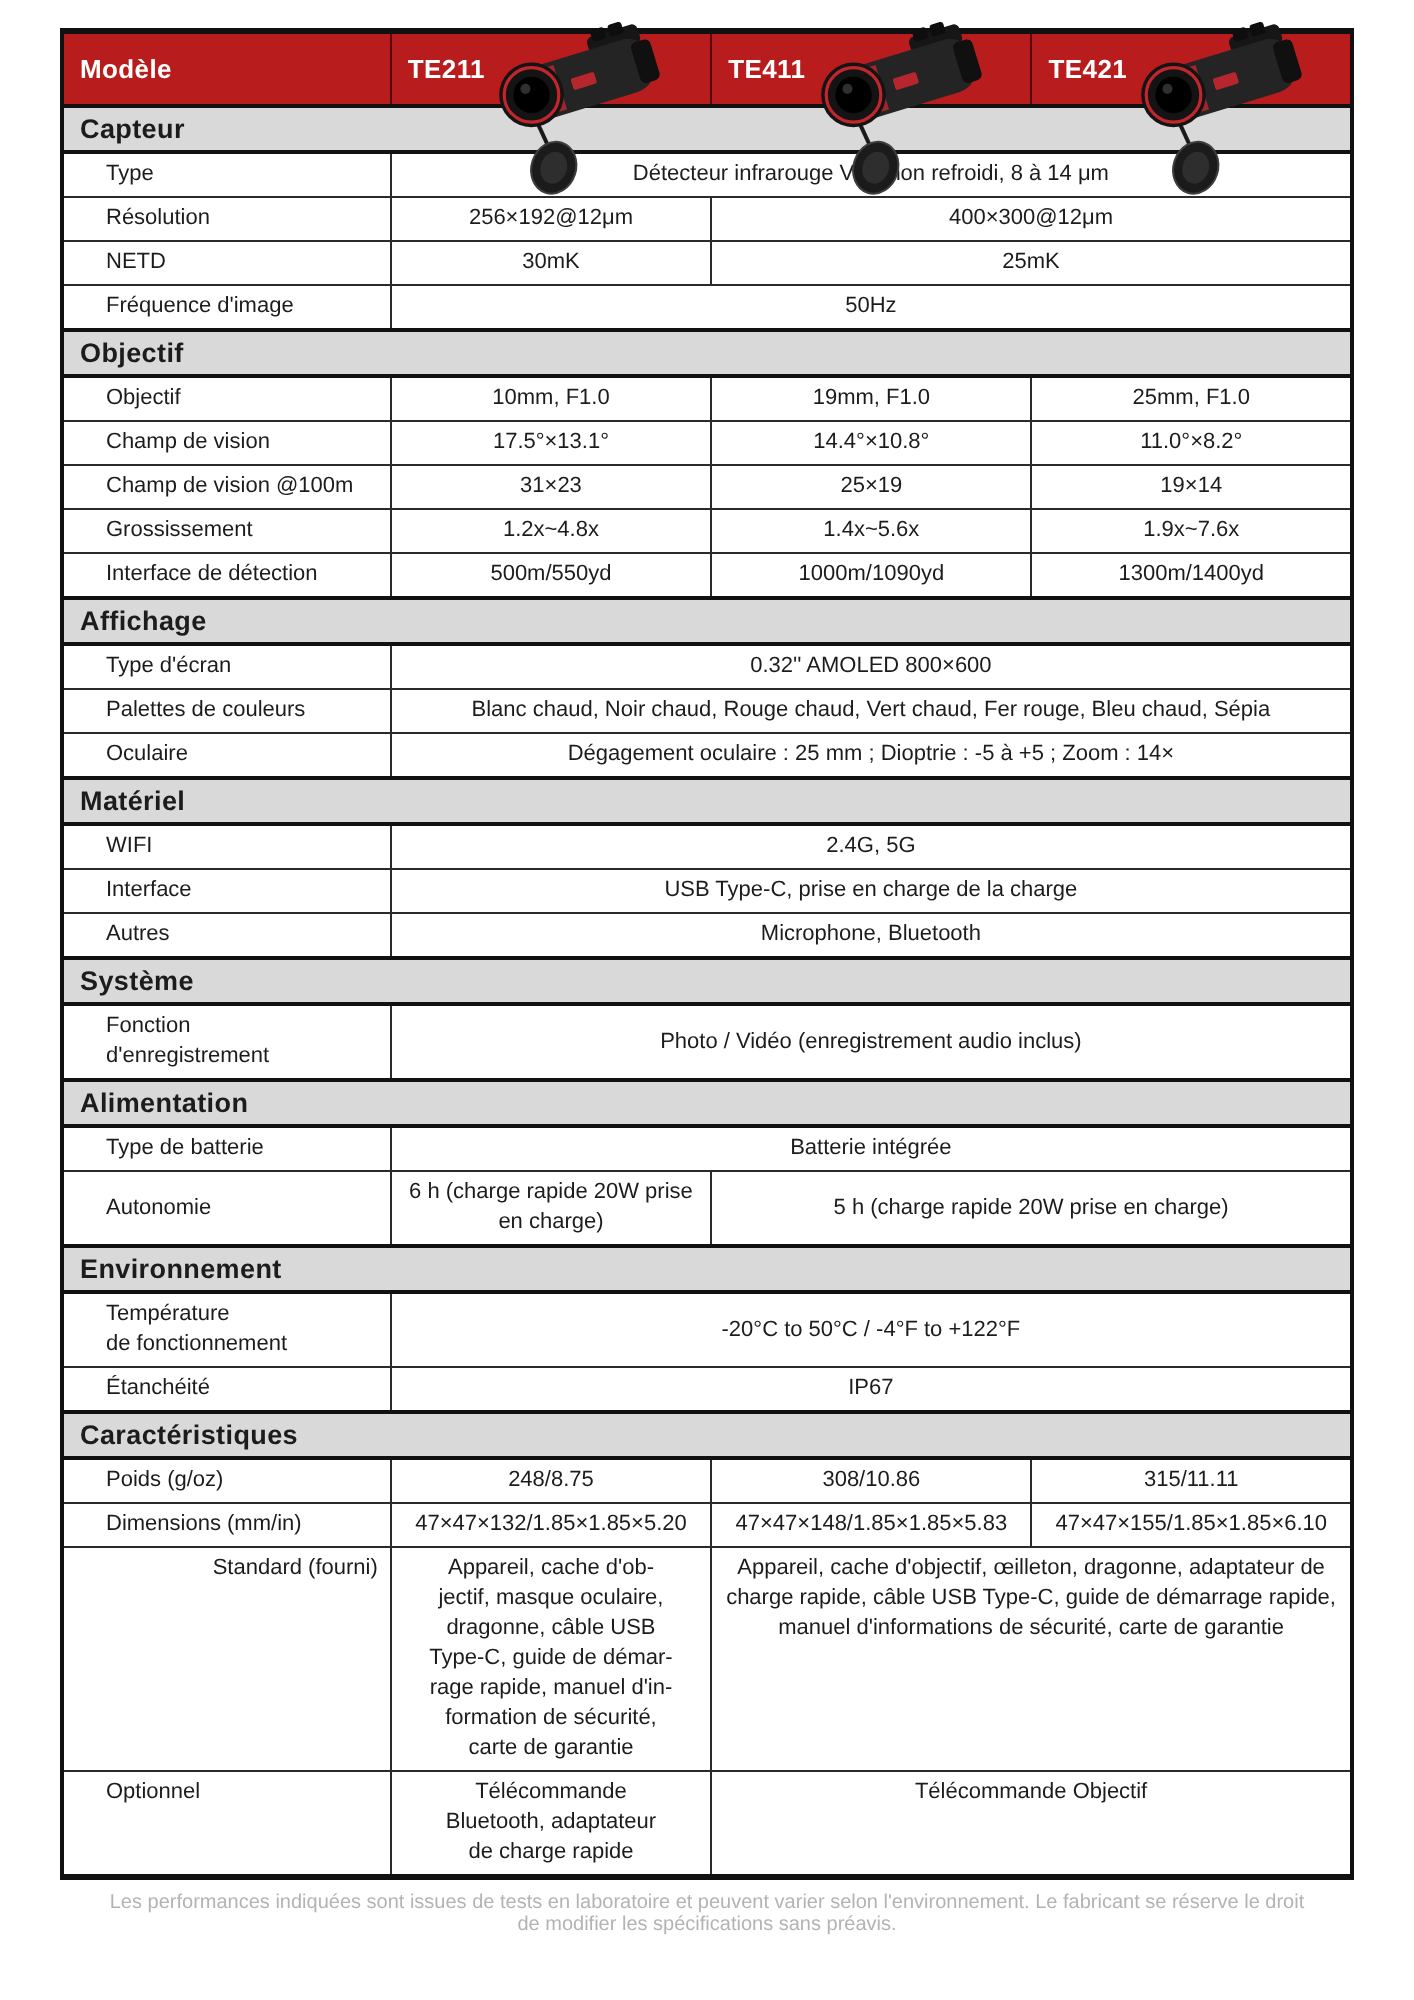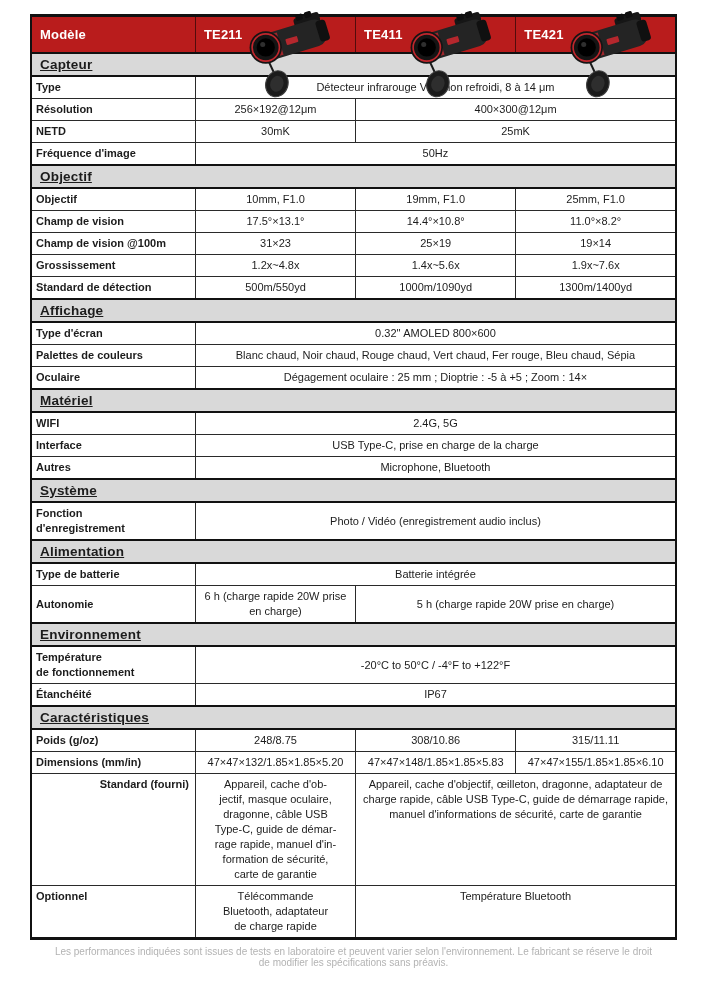--- a/index.html
+++ b/index.html
@@ -44,26 +44,25 @@
   }
   
   tr.section td{
     background:#d9d9d9;
     font-size:13.5px;
     font-weight:600;
     padding:3px 8px;
     border-top:2px solid #111;
     border-bottom:2px solid #111;
     letter-spacing:.2px;
-    text-decoration:underline;
   }
   td.rowlabel{
-    font-weight:bold;
+    font-weight:normal;
     text-align:left;
-    padding-left:4px;
+    padding-left:21px;
   }
   td.val{text-align:center;}
   .prewrap{white-space:pre-line;}
   
   .device{
     position:absolute;
     top:-11px;
     width:102px;height:96px;
     z-index:5;
     pointer-events:none;
@@ -199,21 +198,21 @@
       <td class="val">25×19</td>
       <td class="val">19×14</td>
     </tr>
     <tr>
       <td class="rowlabel">Grossissement</td>
       <td class="val">1.2x~4.8x</td>
       <td class="val">1.4x~5.6x</td>
       <td class="val">1.9x~7.6x</td>
     </tr>
     <tr>
-      <td class="rowlabel">Standard de détection</td>
+      <td class="rowlabel">Interface de détection</td>
       <td class="val">500m/550yd</td>
       <td class="val">1000m/1090yd</td>
       <td class="val">1300m/1400yd</td>
     </tr>
 
     <tr class="section">
       <td colspan="4">Affichage</td>
     </tr>
     <tr>
       <td class="rowlabel">Type d'écran</td>
@@ -303,19 +302,19 @@
 rage rapide, manuel d'in-
 formation de sécurité,
 carte de garantie</td>
       <td class="val" colspan="2" style="vertical-align:top;">Appareil, cache d'objectif, œilleton, dragonne, adaptateur de charge rapide, câble USB Type-C, guide de démarrage rapide, manuel d'informations de sécurité, carte de garantie</td>
     </tr>
     <tr>
       <td class="rowlabel" style="vertical-align:top;">Optionnel</td>
       <td class="val prewrap" style="vertical-align:top;">Télécommande
 Bluetooth, adaptateur
 de charge rapide</td>
-      <td class="val" colspan="2" style="vertical-align:top;">Température Bluetooth</td>
+      <td class="val" colspan="2" style="vertical-align:top;">Télécommande Objectif</td>
     </tr>
   </tbody>
     </table>
 
   <div class="footer-note">Les performances indiquées sont issues de tests en laboratoire et peuvent varier selon l'environnement. Le fabricant se réserve le droit de modifier les spécifications sans préavis.</div>
 </div>
 
 </body></html>

